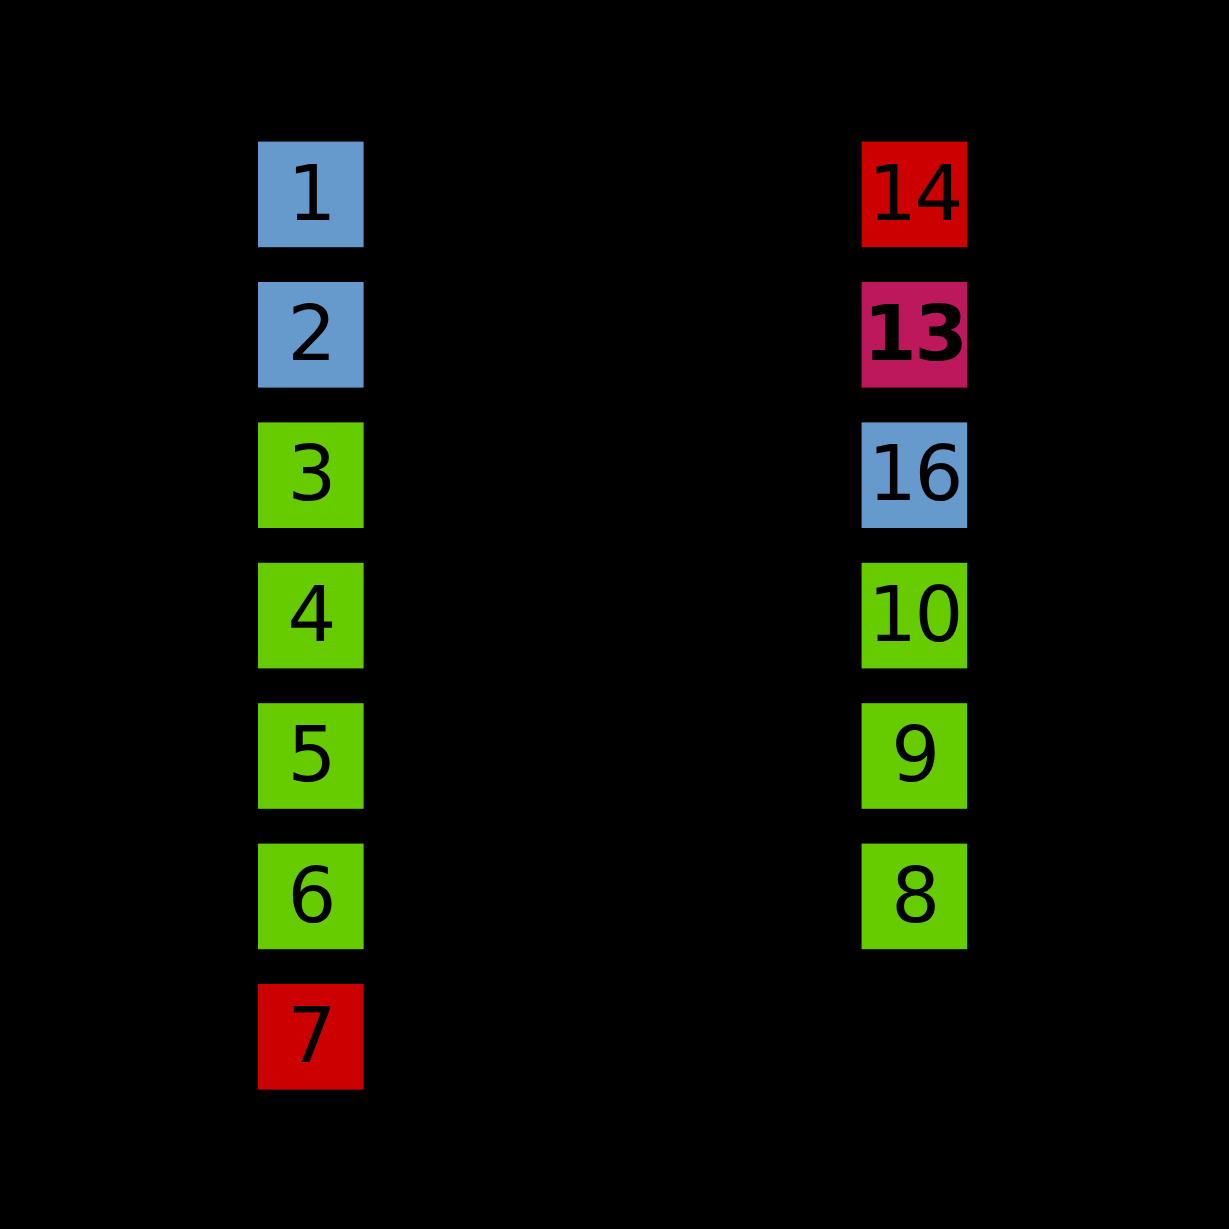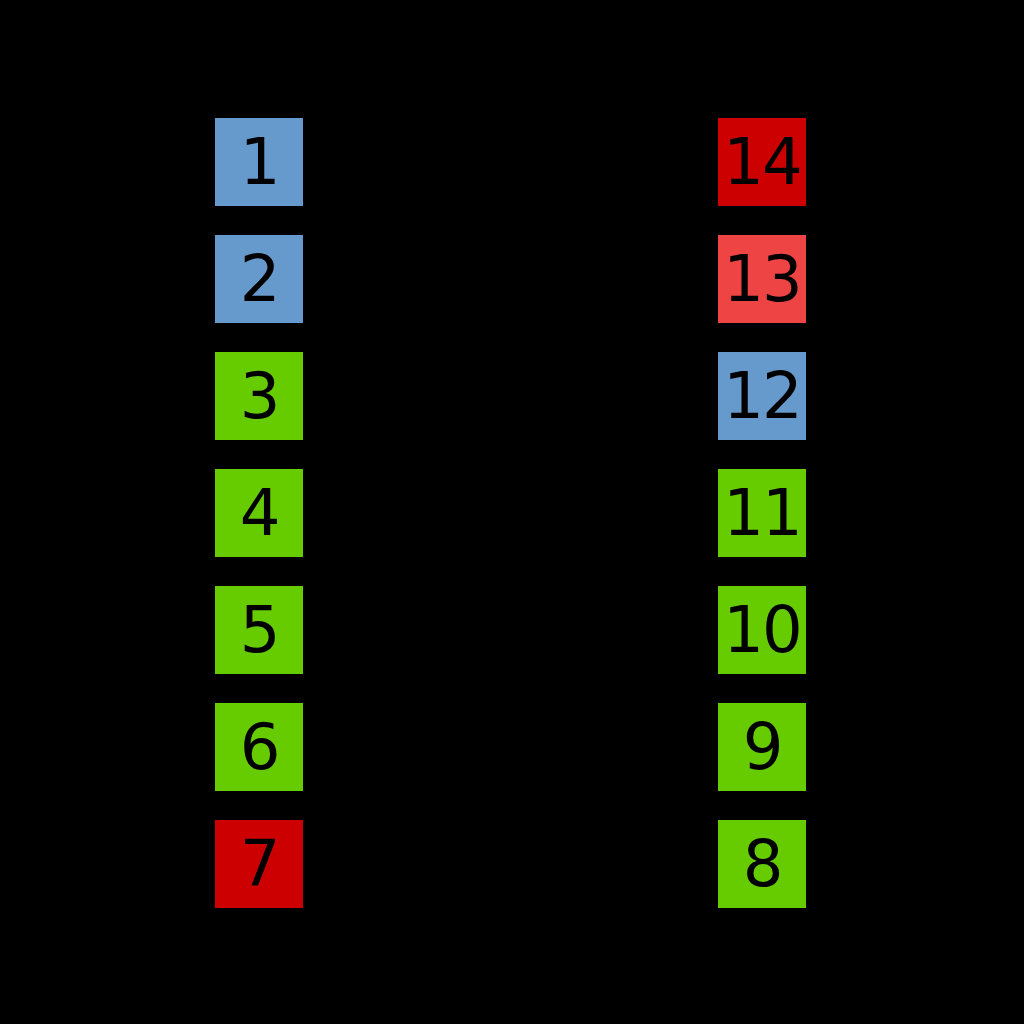--- a/index.html
+++ b/index.html
@@ -64,28 +64,25 @@
         <span>6</span>
       </div>
       <div class="pin-cell" style="background: rgb(204, 0, 0); color: rgb(0, 0, 0);">
         <span>7</span>
       </div>
     </div>
   <div class="pin-column right">
       <div class="pin-cell" style="background: rgb(204, 0, 0); color: rgb(0, 0, 0);">
         <span>14</span>
       </div>
-      <div class="pin-cell" style="background: #ef4444; color: rgb(0, 0, 0);">
+      <div class="pin-cell" style="background: #be185d; color: rgb(0, 0, 0); font-weight: bold;">
         <span>13</span>
       </div>
       <div class="pin-cell" style="background: rgb(102, 153, 204); color: rgb(0, 0, 0);">
-        <span>12</span>
-      </div>
-      <div class="pin-cell" style="background: rgb(102, 204, 0); color: rgb(0, 0, 0);">
-        <span>11</span>
+        <span>16</span>
       </div>
       <div class="pin-cell" style="background: rgb(102, 204, 0); color: rgb(0, 0, 0);">
         <span>10</span>
       </div>
       <div class="pin-cell" style="background: rgb(102, 204, 0); color: rgb(0, 0, 0);">
         <span>9</span>
       </div>
       <div class="pin-cell" style="background: rgb(102, 204, 0); color: rgb(0, 0, 0);">
         <span>8</span>
       </div>

